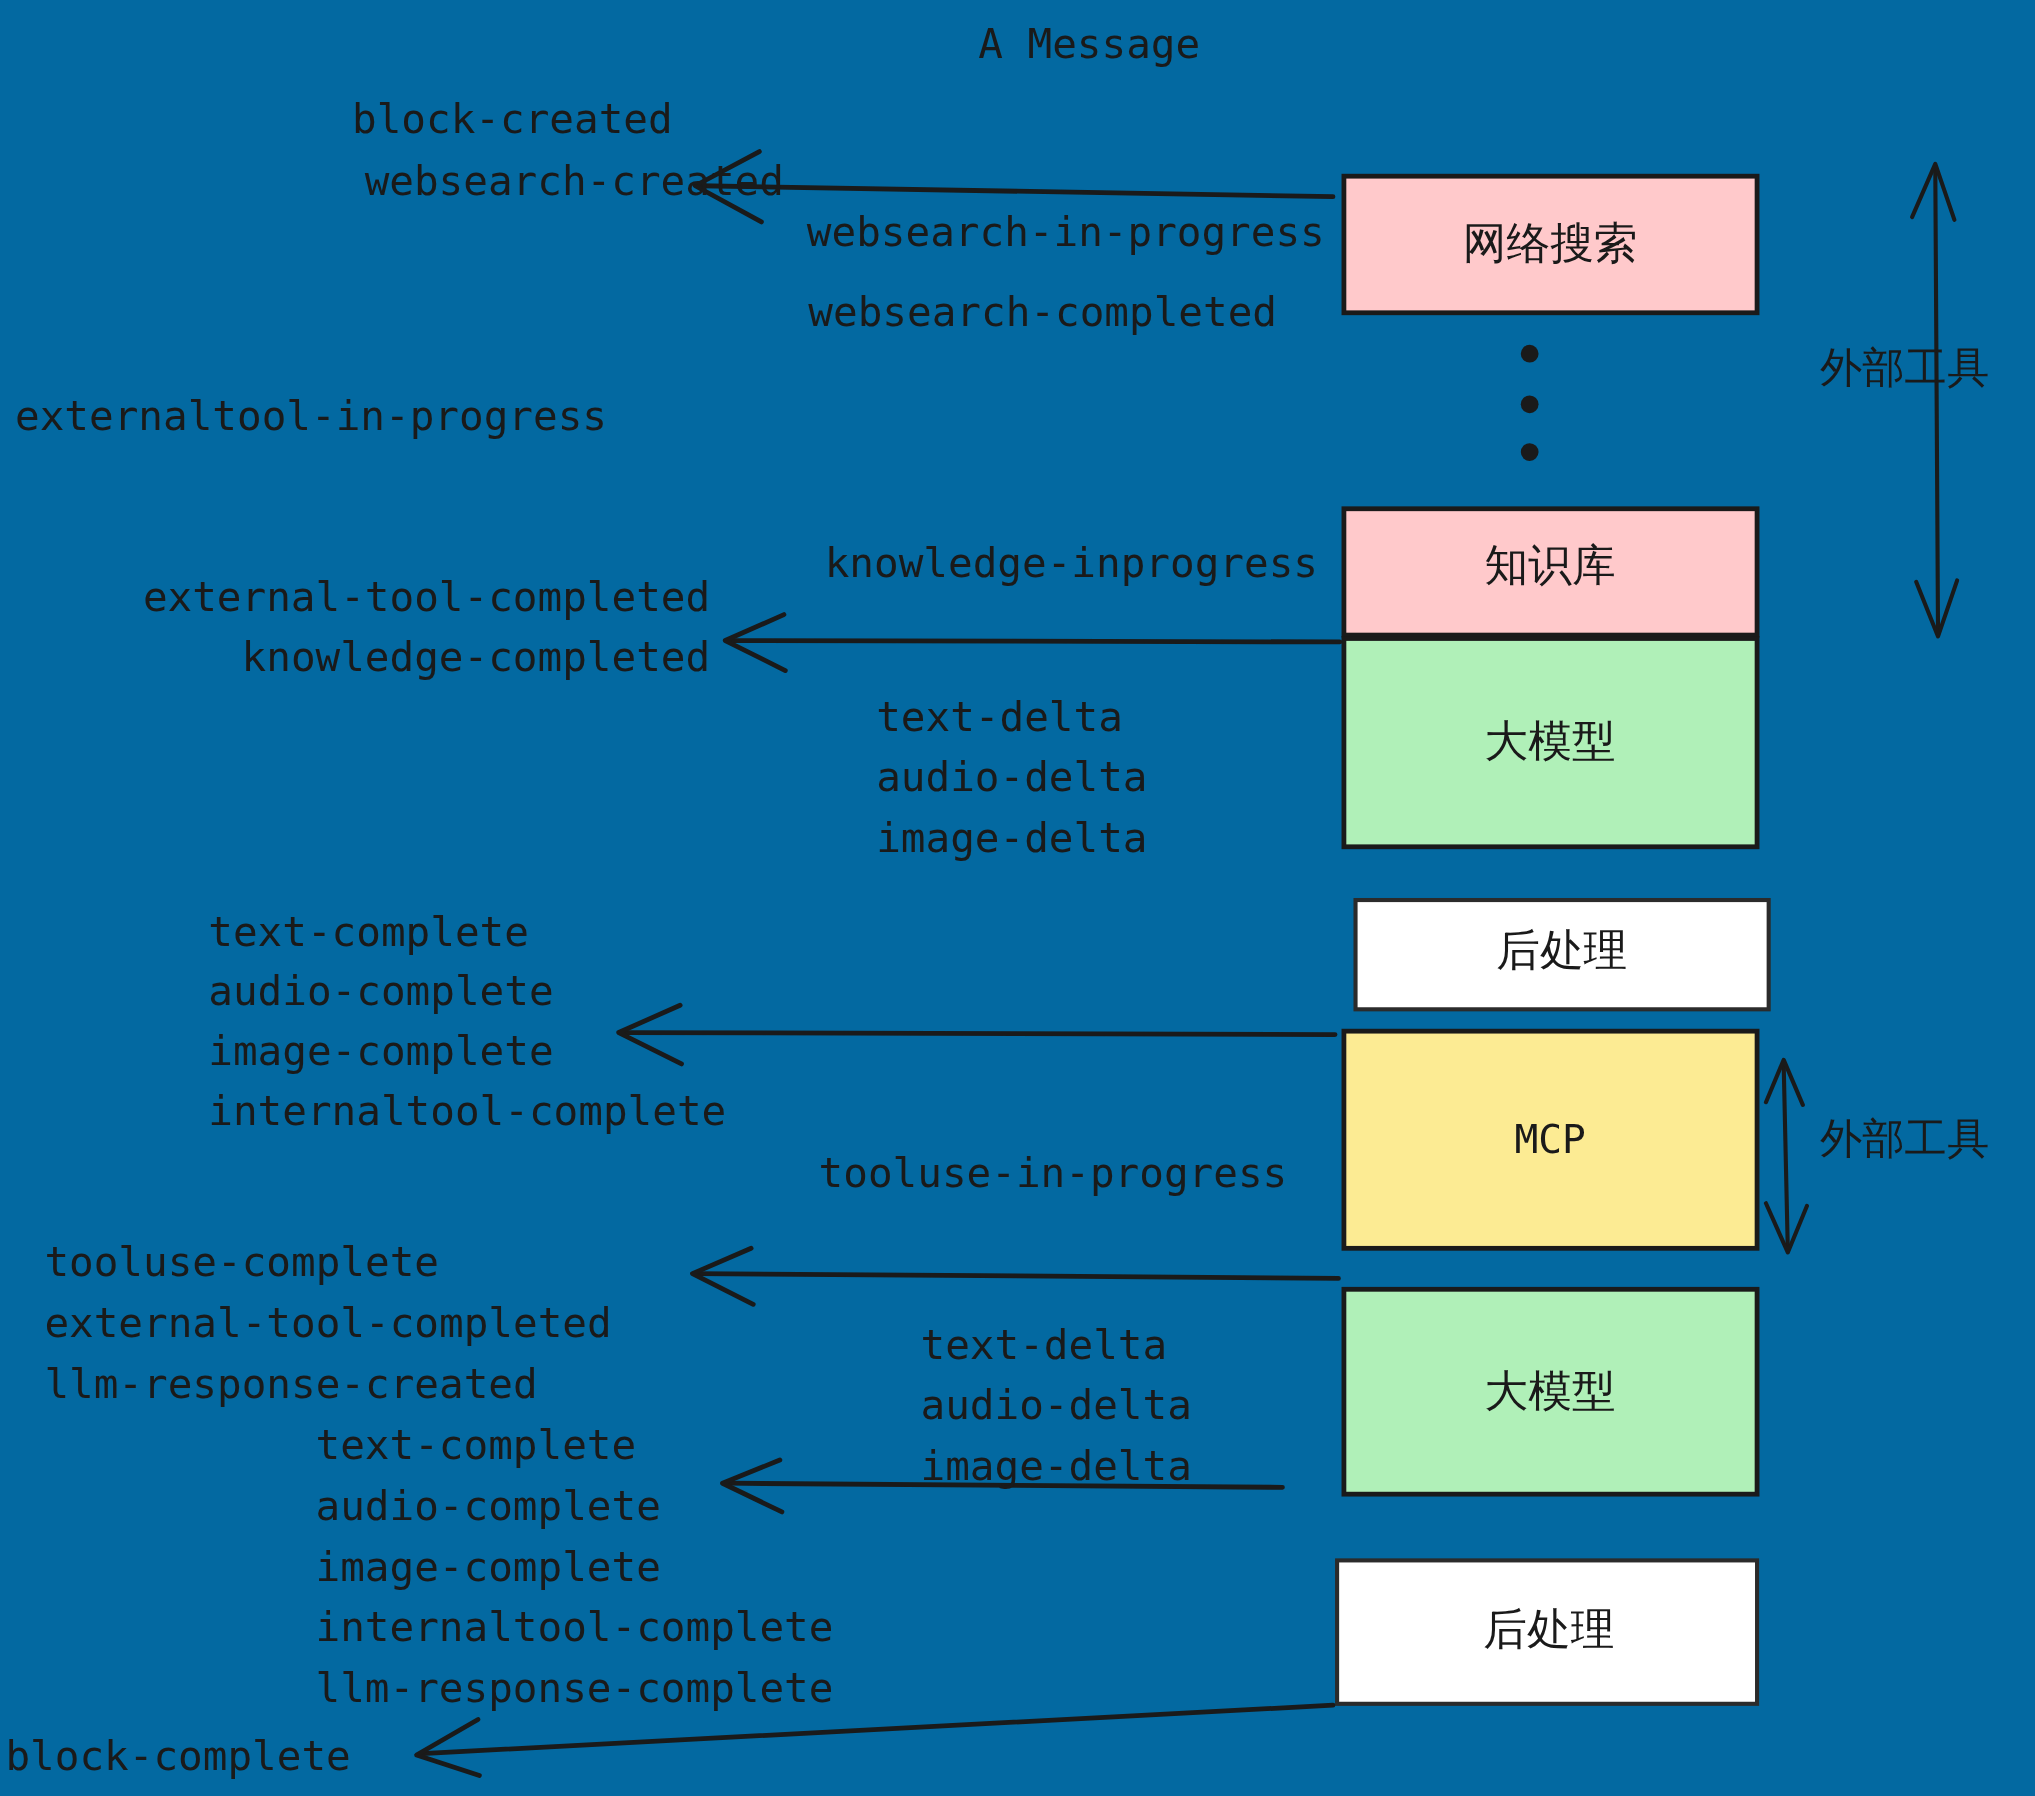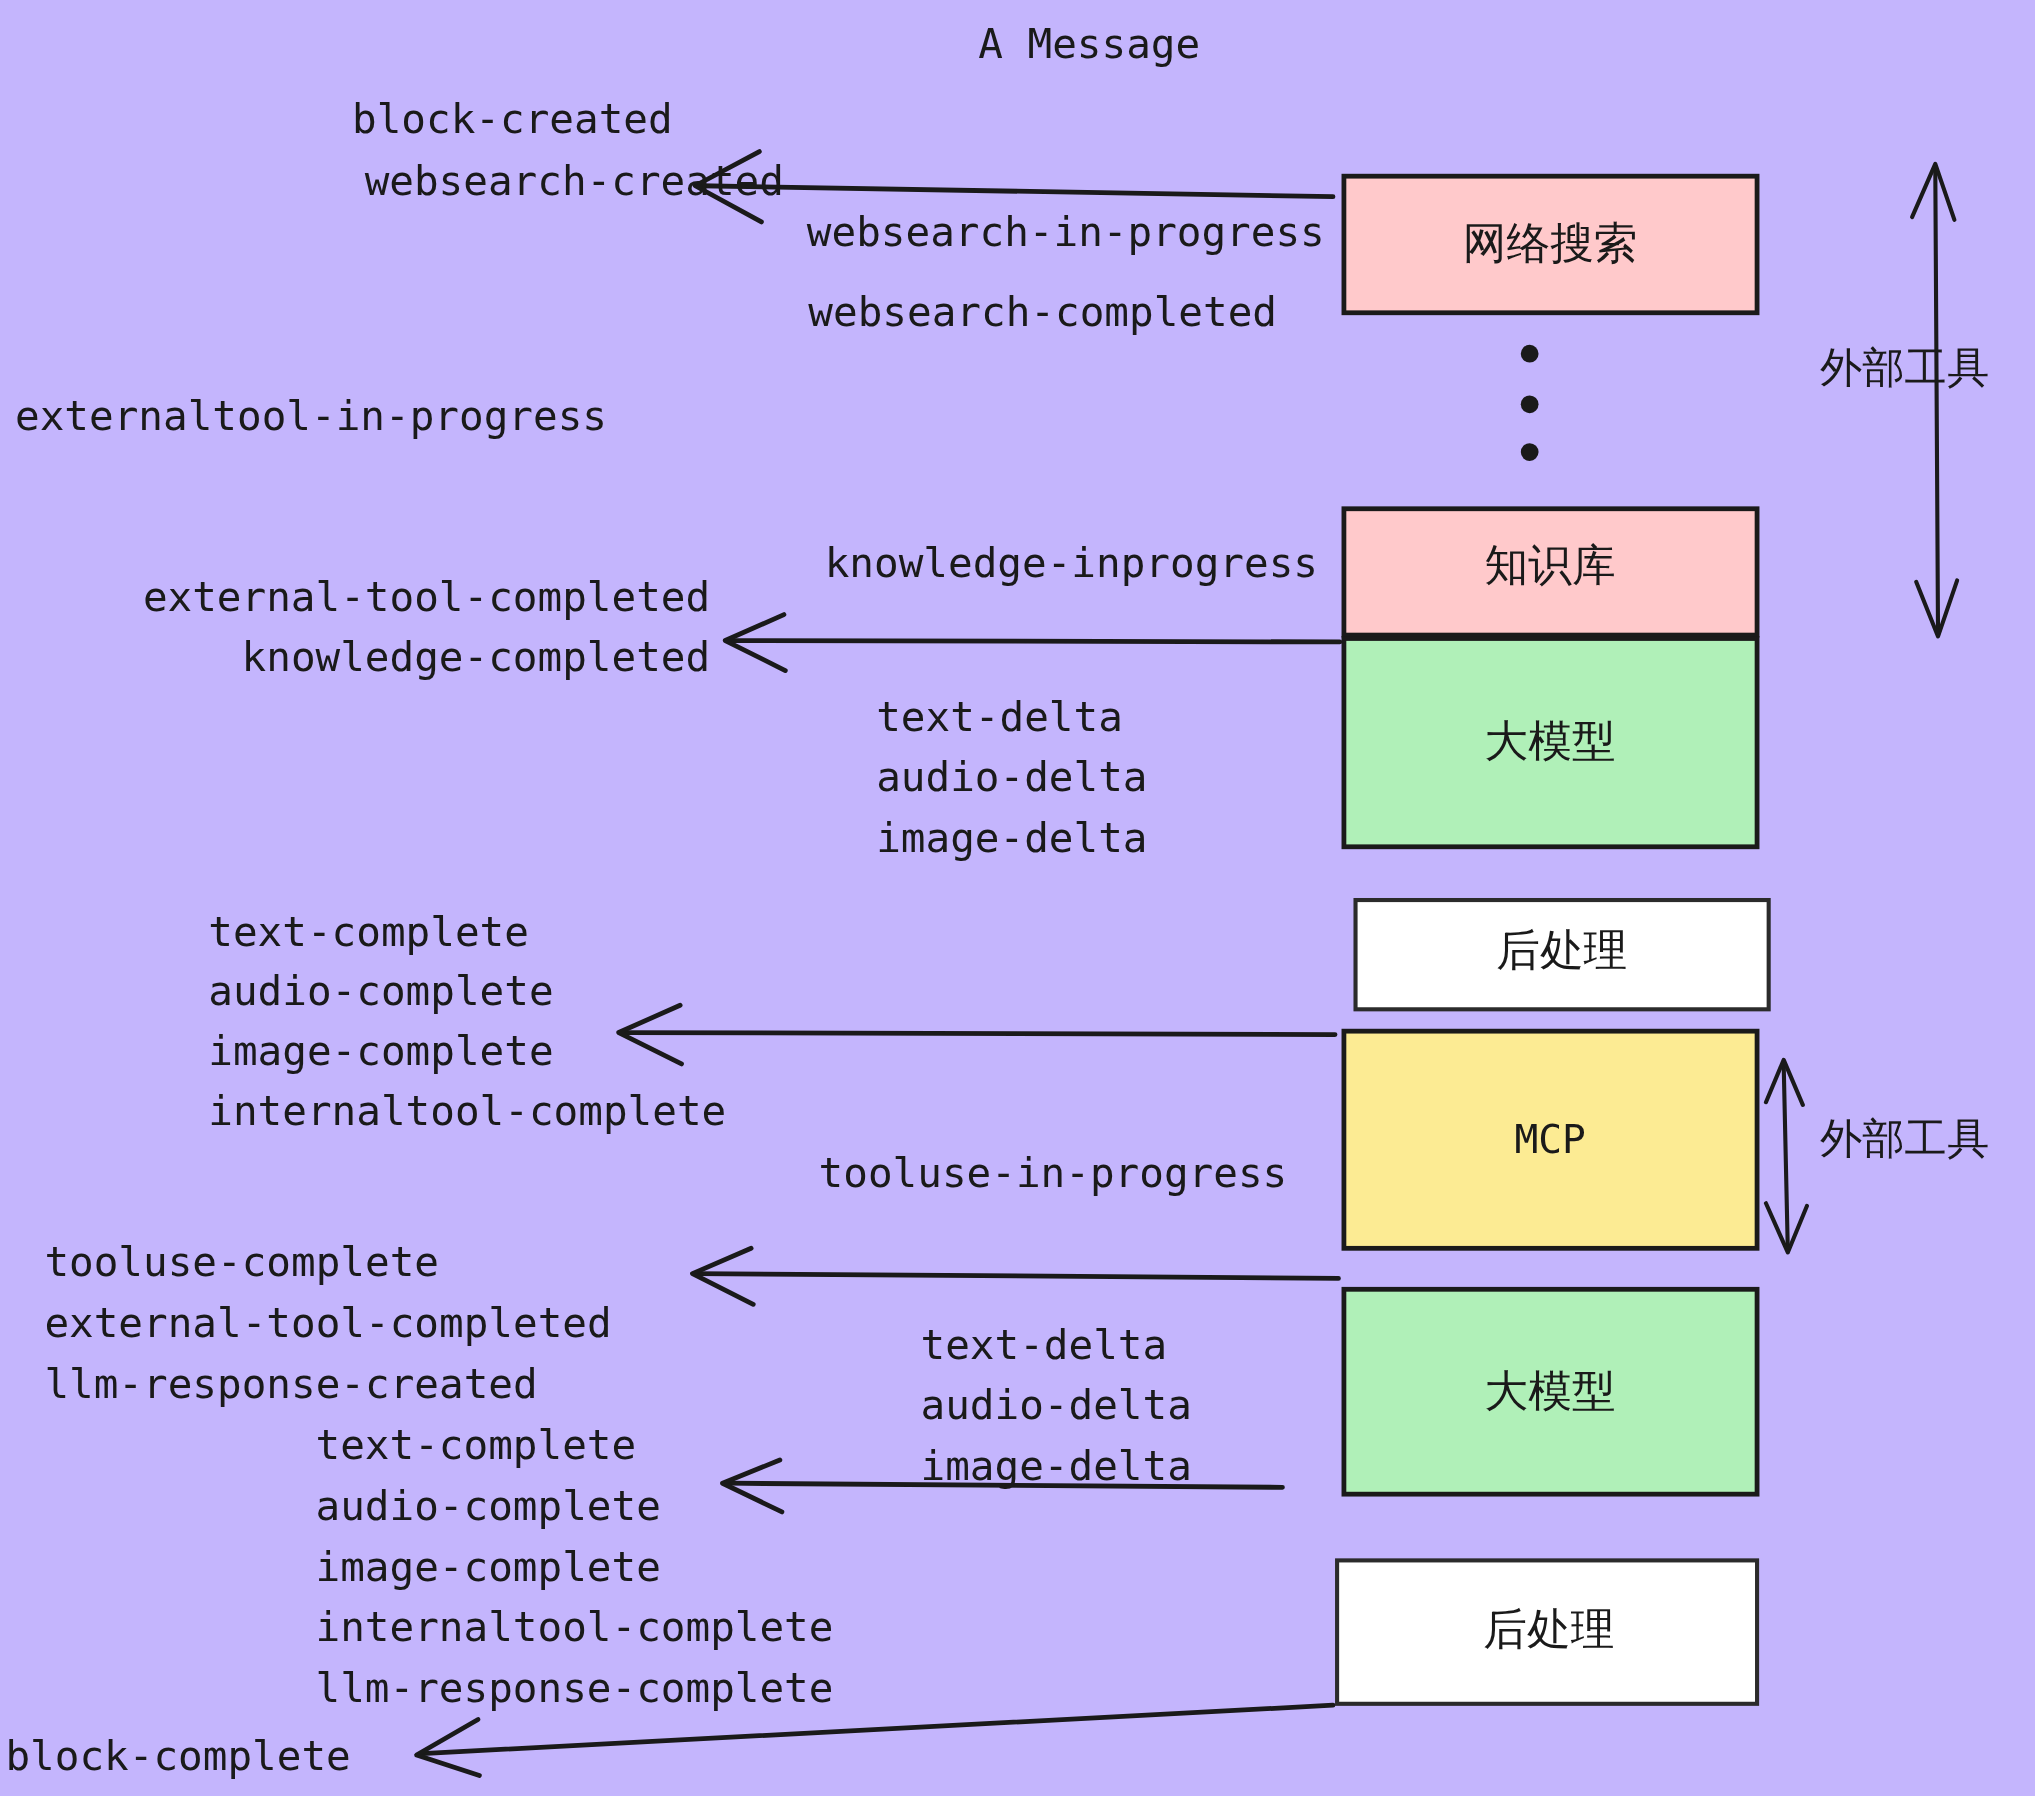--- a/index.html
+++ b/index.html
@@ -10,21 +10,21 @@
   body {
     width: 2035px;
     height: 1796px;
     overflow: hidden;
     font-family: "DejaVu Sans Mono", monospace;
   }
   #stage {
     position: relative;
     width: 2035px;
     height: 1796px;
-    background: #c4b5fd;
+    background: #0369a1;
   }
   svg#canvas {
     position: absolute;
     left: 0;
     top: 0;
     width: 2035px;
     height: 1796px;
   }
   .evt {
     font-family: "DejaVu Sans Mono", "Liberation Mono", monospace;

